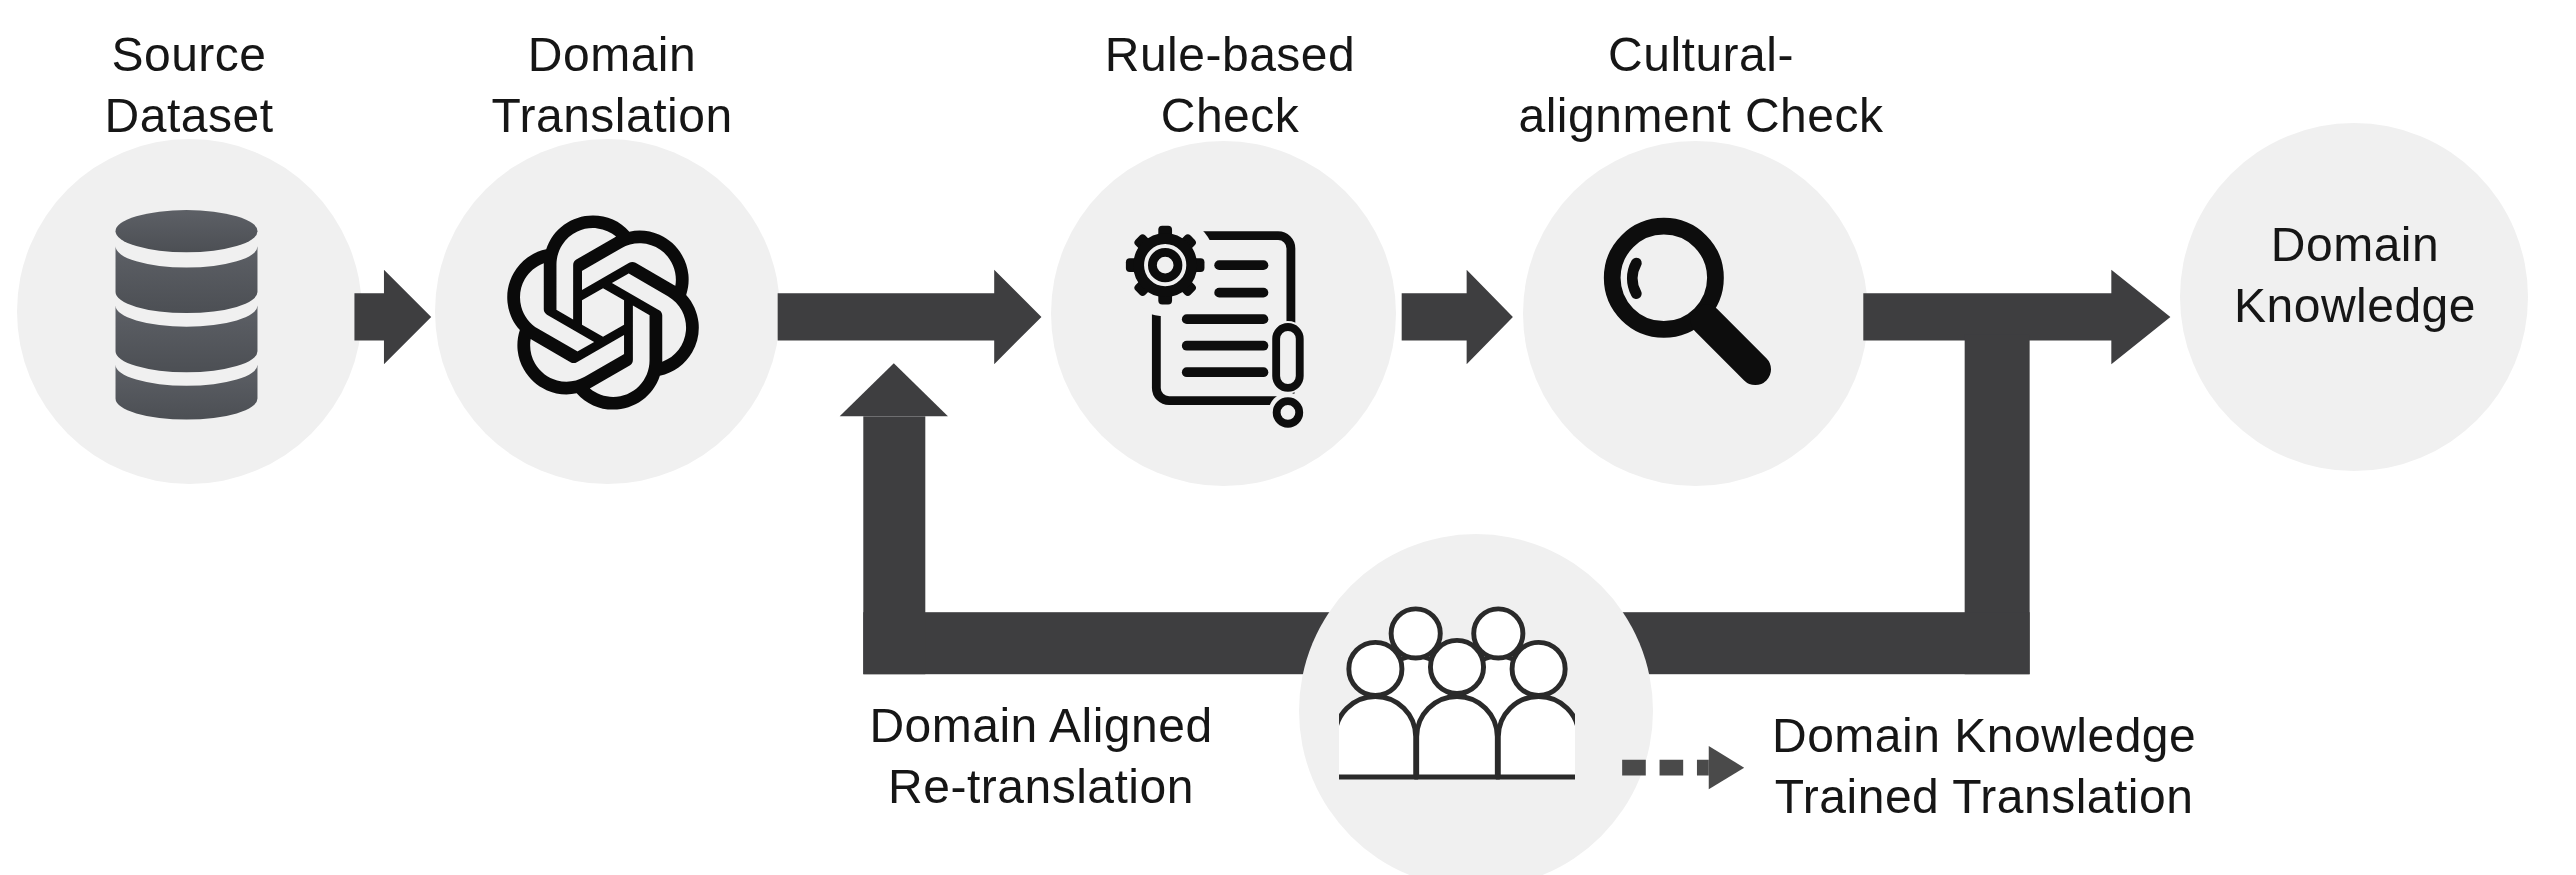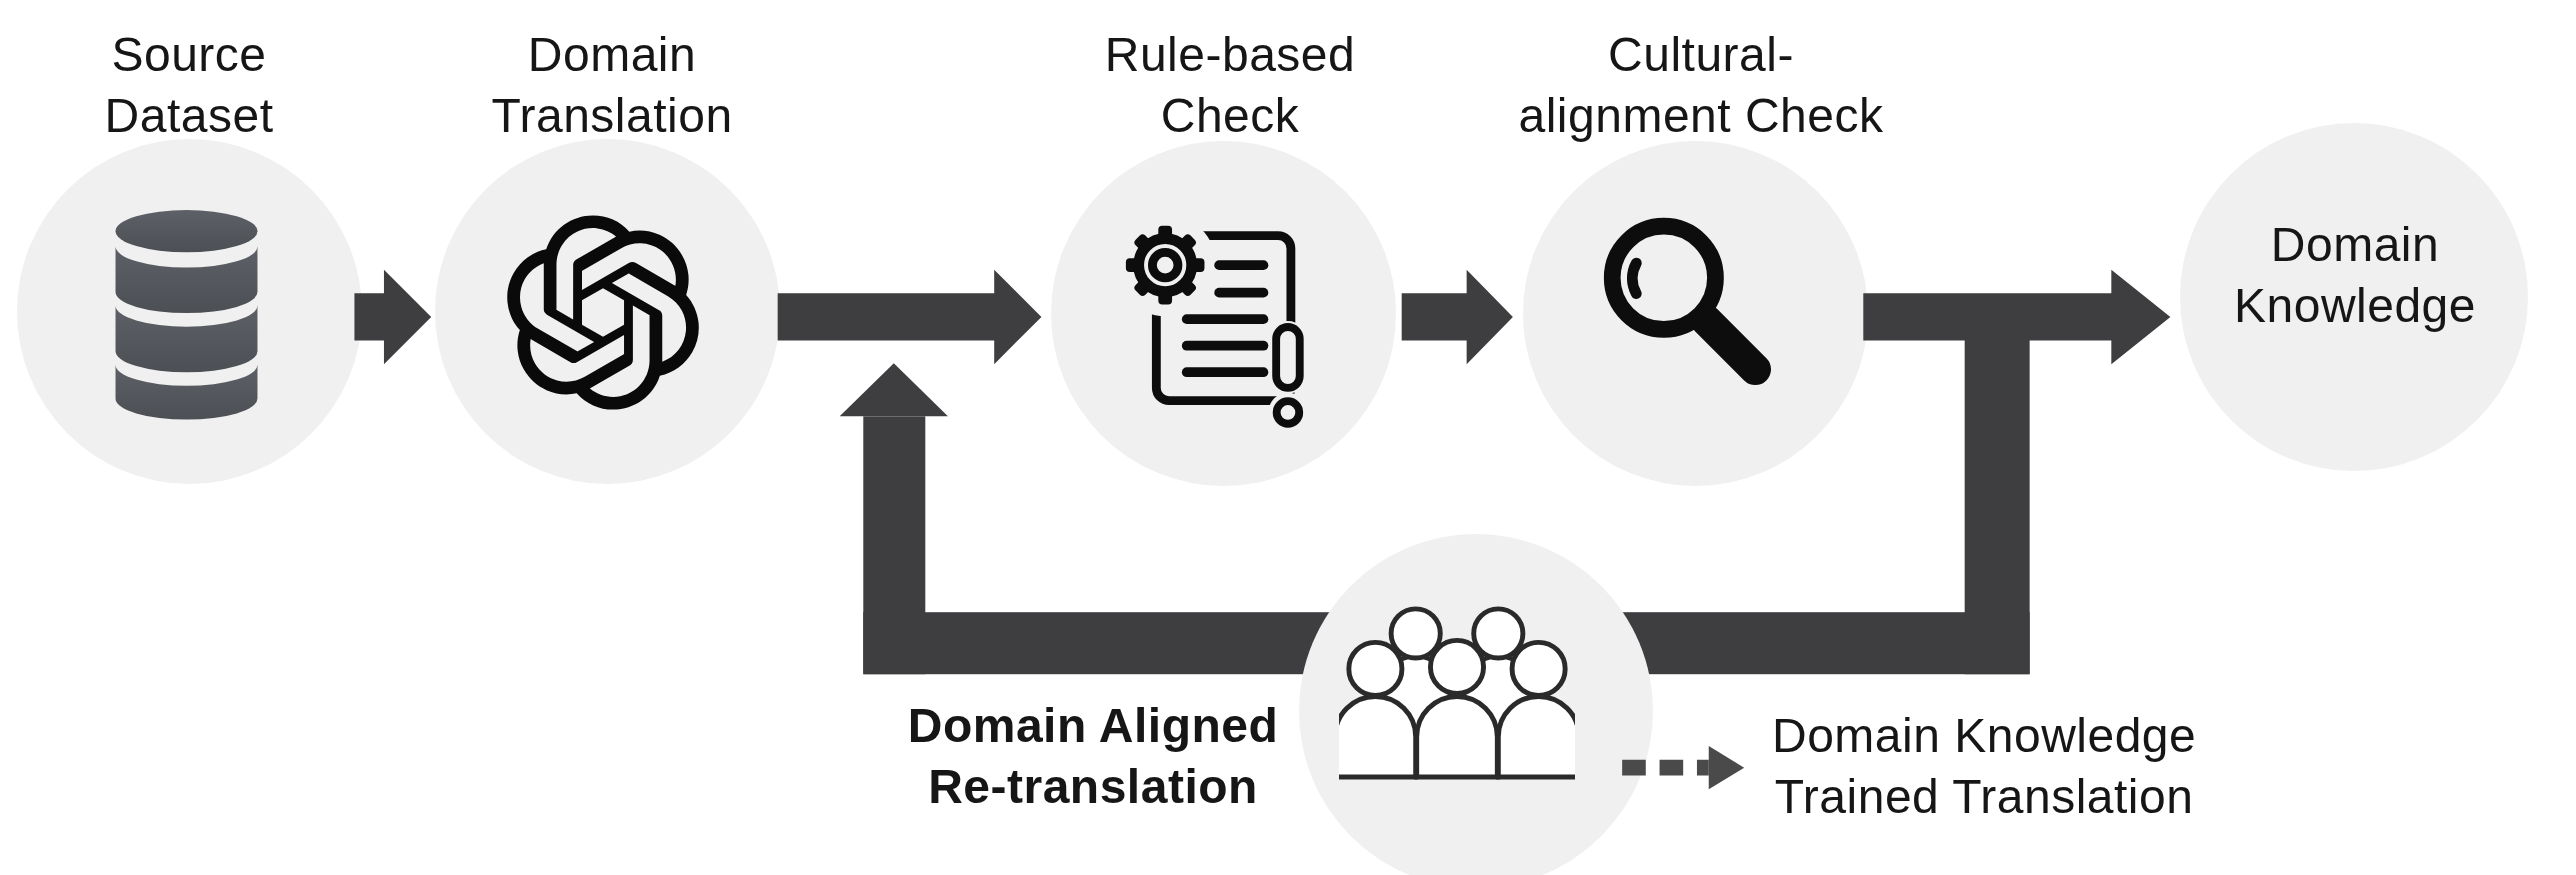--- a/index.html
+++ b/index.html
@@ -132,21 +132,21 @@
   </div>
   <div class="lbl centered" style="left:1230px;top:15.7px;">
     <div>Rule-based</div>
     <div>Check</div>
   </div>
   <div class="lbl centered" style="left:2355px;top:206px;">
     <div>Domain</div>
     <div>Knowledge</div>
   </div>
 
-  <div class="lbl centered" style="left:1093px;top:687px;font-weight:bold;">
+  <div class="lbl centered" style="left:1041px;top:687px;">
     <div>Domain Aligned</div>
     <div>Re-translation</div>
   </div>
   <div class="lbl left-align" style="left:1772px;top:697px;">
     <div>Domain Knowledge</div>
     <div>Trained Translation</div>
   </div>
 
 </div>
 

